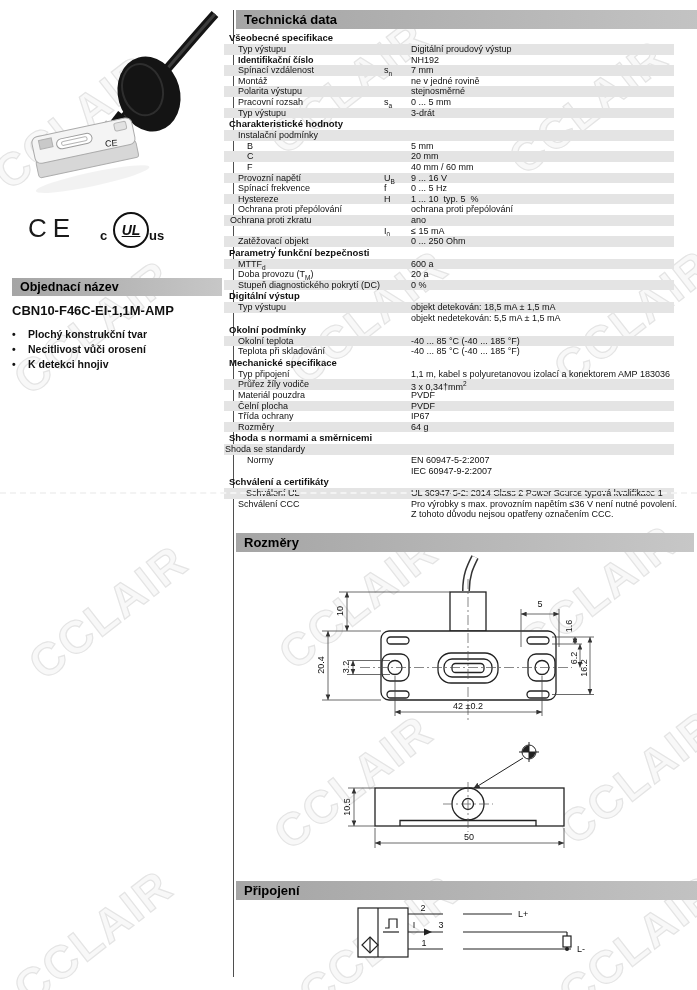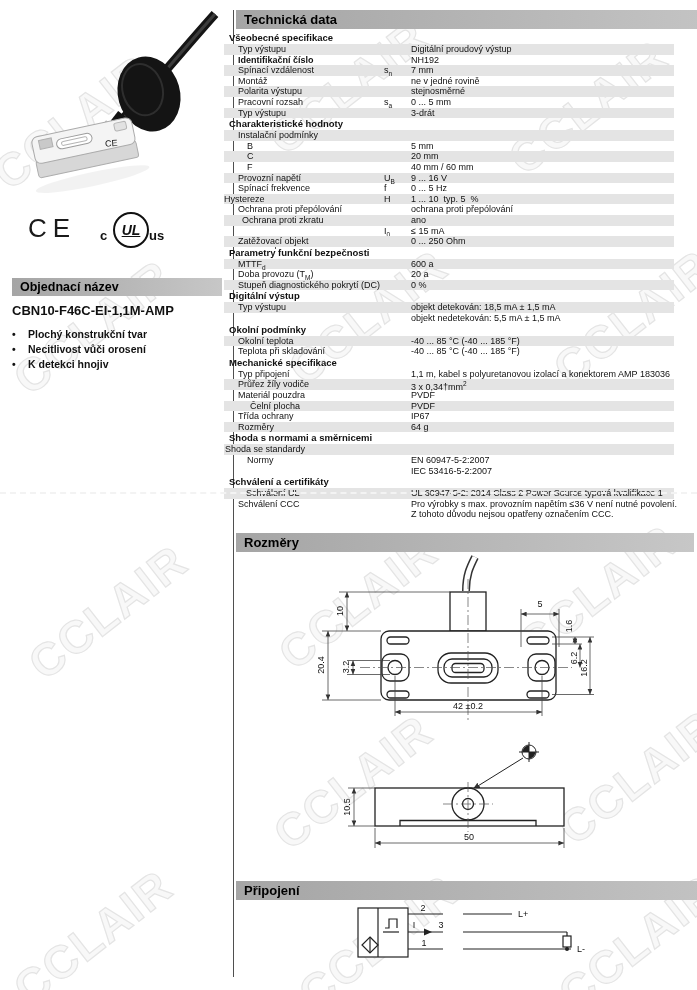--- a/index.html
+++ b/index.html
@@ -119,46 +119,46 @@
       <div class="row shade"><span class="lab" style="padding-left: 14px;">Polarita výstupu</span><span class="val">stejnosměrné</span></div>
       <div class="row"><span class="lab" style="padding-left: 14px;">Pracovní rozsah</span><span class="sym">s<sub>a</sub></span><span class="val">0 ... 5 mm</span></div>
       <div class="row shade"><span class="lab" style="padding-left: 14px;">Typ výstupu</span><span class="val">3-drát</span></div>
       <div class="sec-h">Charakteristické hodnoty</div>
       <div class="row shade"><span class="lab" style="padding-left: 14px;">Instalační podmínky</span><span class="val"></span></div>
       <div class="row"><span class="lab" style="padding-left: 23px;">B</span><span class="val">5 mm</span></div>
       <div class="row shade"><span class="lab" style="padding-left: 23px;">C</span><span class="val">20 mm</span></div>
       <div class="row"><span class="lab" style="padding-left: 23px;">F</span><span class="val">40 mm / 60 mm</span></div>
       <div class="row shade"><span class="lab" style="padding-left: 14px;">Provozní napětí</span><span class="sym">U<sub>B</sub></span><span class="val">9 ... 16 V</span></div>
       <div class="row"><span class="lab" style="padding-left: 14px;">Spínací frekvence</span><span class="sym">f</span><span class="val">0 ... 5 Hz</span></div>
-      <div class="row shade"><span class="lab" style="padding-left: 0;">Hystereze</span><span class="sym">H</span><span class="val">1 ... 10  typ. 5  %</span></div>
+      <div class="row shade"><span class="lab" style="padding-left: 14px;">Hystereze</span><span class="sym">H</span><span class="val">1 ... 10  typ. 5  %</span></div>
       <div class="row"><span class="lab" style="padding-left: 14px;">Ochrana proti přepólování</span><span class="val">ochrana proti přepólování</span></div>
-      <div class="row shade"><span class="lab" style="padding-left: 18px;">Ochrana proti zkratu</span><span class="val">ano</span></div>
+      <div class="row shade"><span class="lab" style="padding-left: 6px;">Ochrana proti zkratu</span><span class="val">ano</span></div>
       <div class="row"><span class="lab" style="padding-left: 14px; margin-top: 13px;">Proud naprázdno</span><span class="sym">I<sub>0</sub></span><span class="val">≤ 15 mA</span></div>
       <div class="row shade"><span class="lab" style="padding-left: 14px;">Zatěžovací objekt</span><span class="val">0 ... 250 Ohm</span></div>
       <div class="sec-h">Parametry funkční bezpečnosti</div>
       <div class="row shade"><span class="lab" style="padding-left: 14px;">MTTF<sub>d</sub></span><span class="val">600 a</span></div>
       <div class="row"><span class="lab" style="padding-left: 14px;">Doba provozu (T<sub>M</sub>)</span><span class="val">20 a</span></div>
       <div class="row shade"><span class="lab" style="padding-left: 14px;">Stupeň diagnostického pokrytí (DC)</span><span class="val">0 %</span></div>
       <div class="sec-h">Digitální výstup</div>
       <div class="row shade"><span class="lab" style="padding-left: 14px;">Typ výstupu</span><span class="val">objekt detekován: 18,5 mA ± 1,5 mA</span></div>
       <div class="row"><span class="lab" style="padding-left: 14px;"></span><span class="val">objekt nedetekován: 5,5 mA ± 1,5 mA</span></div>
       <div class="sec-h">Okolní podmínky</div>
       <div class="row shade"><span class="lab" style="padding-left: 14px;">Okolní teplota</span><span class="val">-40 ... 85 °C (-40 ... 185 °F)</span></div>
       <div class="row"><span class="lab" style="padding-left: 14px;">Teplota při skladování</span><span class="val">-40 ... 85 °C (-40 ... 185 °F)</span></div>
       <div class="sec-h">Mechanické specifikace</div>
       <div class="row"><span class="lab" style="padding-left: 14px;">Typ připojení</span><span class="val">1,1 m, kabel s polyuretanovou izolací a konektorem AMP 183036</span></div>
       <div class="row shade"><span class="lab" style="padding-left: 14px;">Průřez žíly vodiče</span><span class="val">3 x 0,34†mm<sup>2</sup></span></div>
       <div class="row"><span class="lab" style="padding-left: 14px;">Materiál pouzdra</span><span class="val">PVDF</span></div>
-      <div class="row shade"><span class="lab" style="padding-left: 26px;">Čelní plocha</span><span class="val">PVDF</span></div>
+      <div class="row shade"><span class="lab" style="padding-left: 14px;">Čelní plocha</span><span class="val">PVDF</span></div>
       <div class="row"><span class="lab" style="padding-left: 14px;">Třída ochrany</span><span class="val">IP67</span></div>
       <div class="row shade"><span class="lab" style="padding-left: 14px;">Rozměry</span><span class="val">64 g</span></div>
       <div class="sec-h">Shoda s normami a směrnicemi</div>
       <div class="row shade"><span class="lab" style="padding-left: 1px;">Shoda se standardy</span><span class="val"></span></div>
       <div class="row"><span class="lab" style="padding-left: 23px;">Normy</span><span class="val">EN 60947-5-2:2007</span></div>
-      <div class="row"><span class="lab" style="padding-left: 14px;"></span><span class="val">IEC 53416-5-2:2007</span></div>
+      <div class="row"><span class="lab" style="padding-left: 14px;"></span><span class="val">IEC 60947-9-2:2007</span></div>
       <div class="sec-h">Schválení a certifikáty</div>
       <div class="row shade"><span class="lab" style="padding-left: 22px;">Schválení UL</span><span class="val">UL 60947-5-2: 2014 Class 2 Power Source typová kvalifikace 1</span></div>
       <div class="row"><span class="lab" style="padding-left: 14px;">Schválení CCC</span><span class="val">Pro výrobky s max. provozním napětím ≤36 V není nutné povolení.</span></div>
       <div class="row"><span class="lab" style="padding-left: 14px;"></span><span class="val">Z tohoto důvodu nejsou opatřeny označením CCC.</span></div>
     </div>
   <div class="pagebreak"></div>
 
   <div class="bar" style="left:236px;top:533px;width:458px;">Rozměry</div>
 
   <svg style="left:240px;top:555px" width="450" height="185" viewBox="0 0 450 185">

